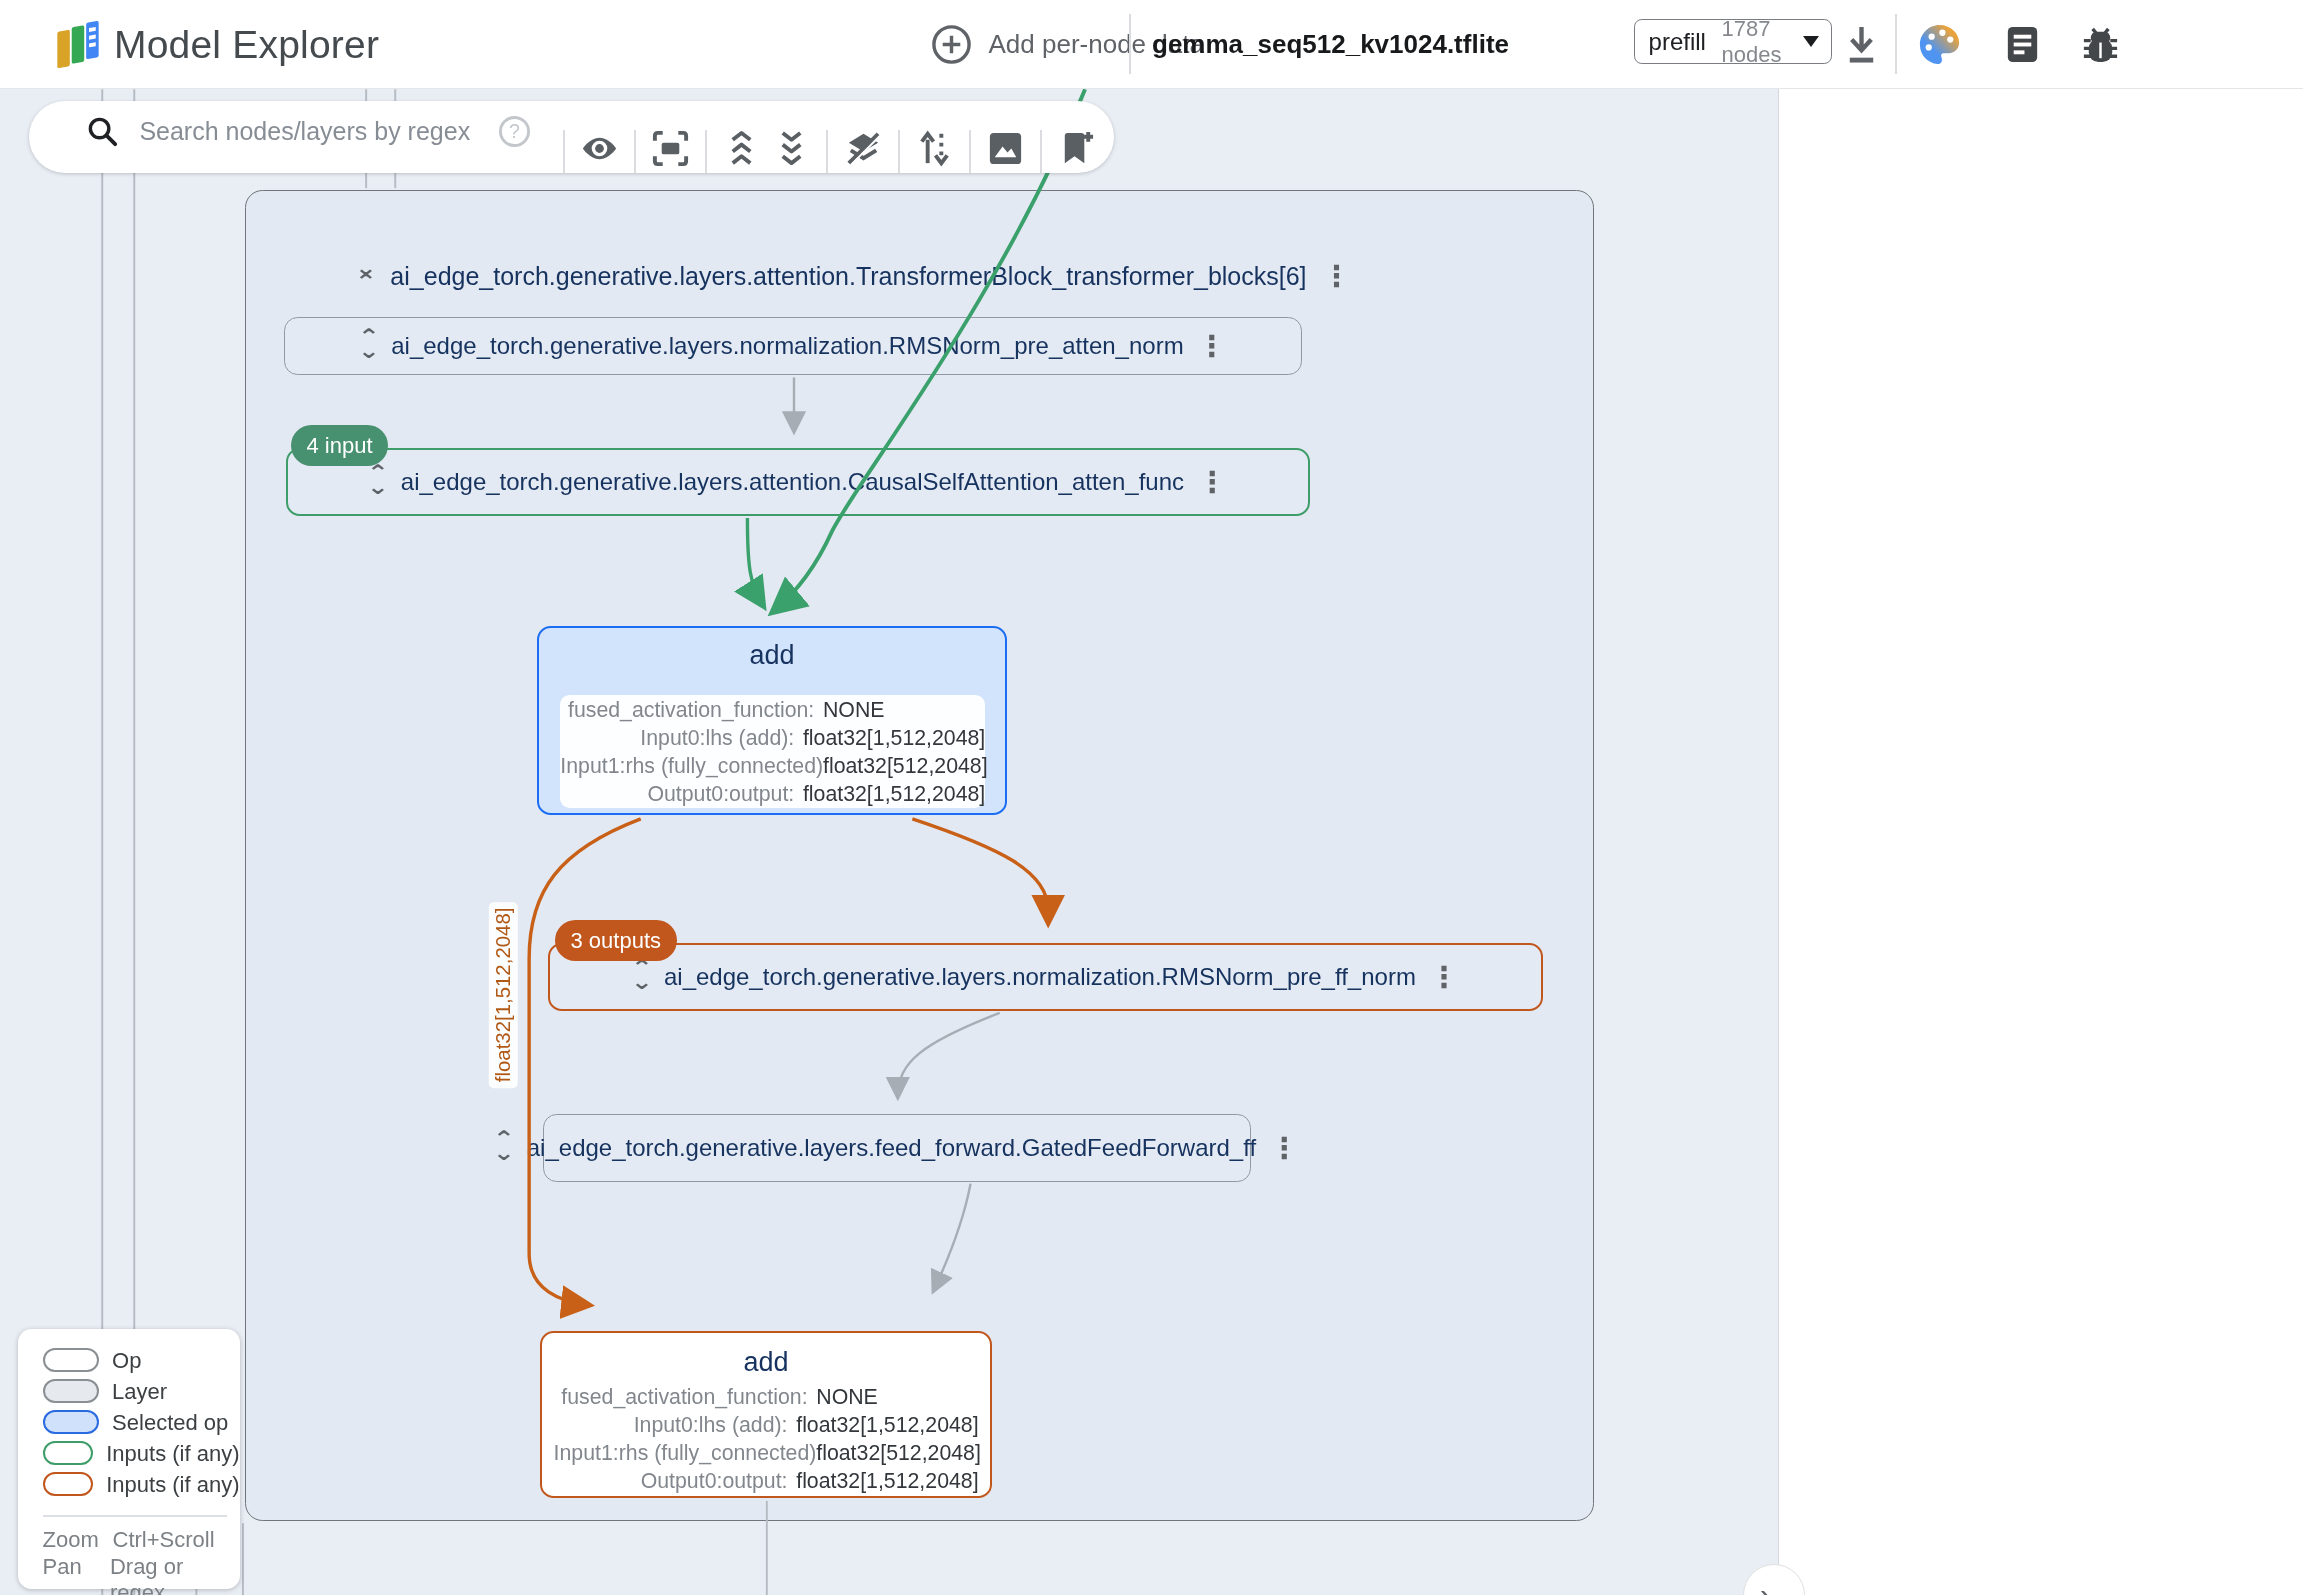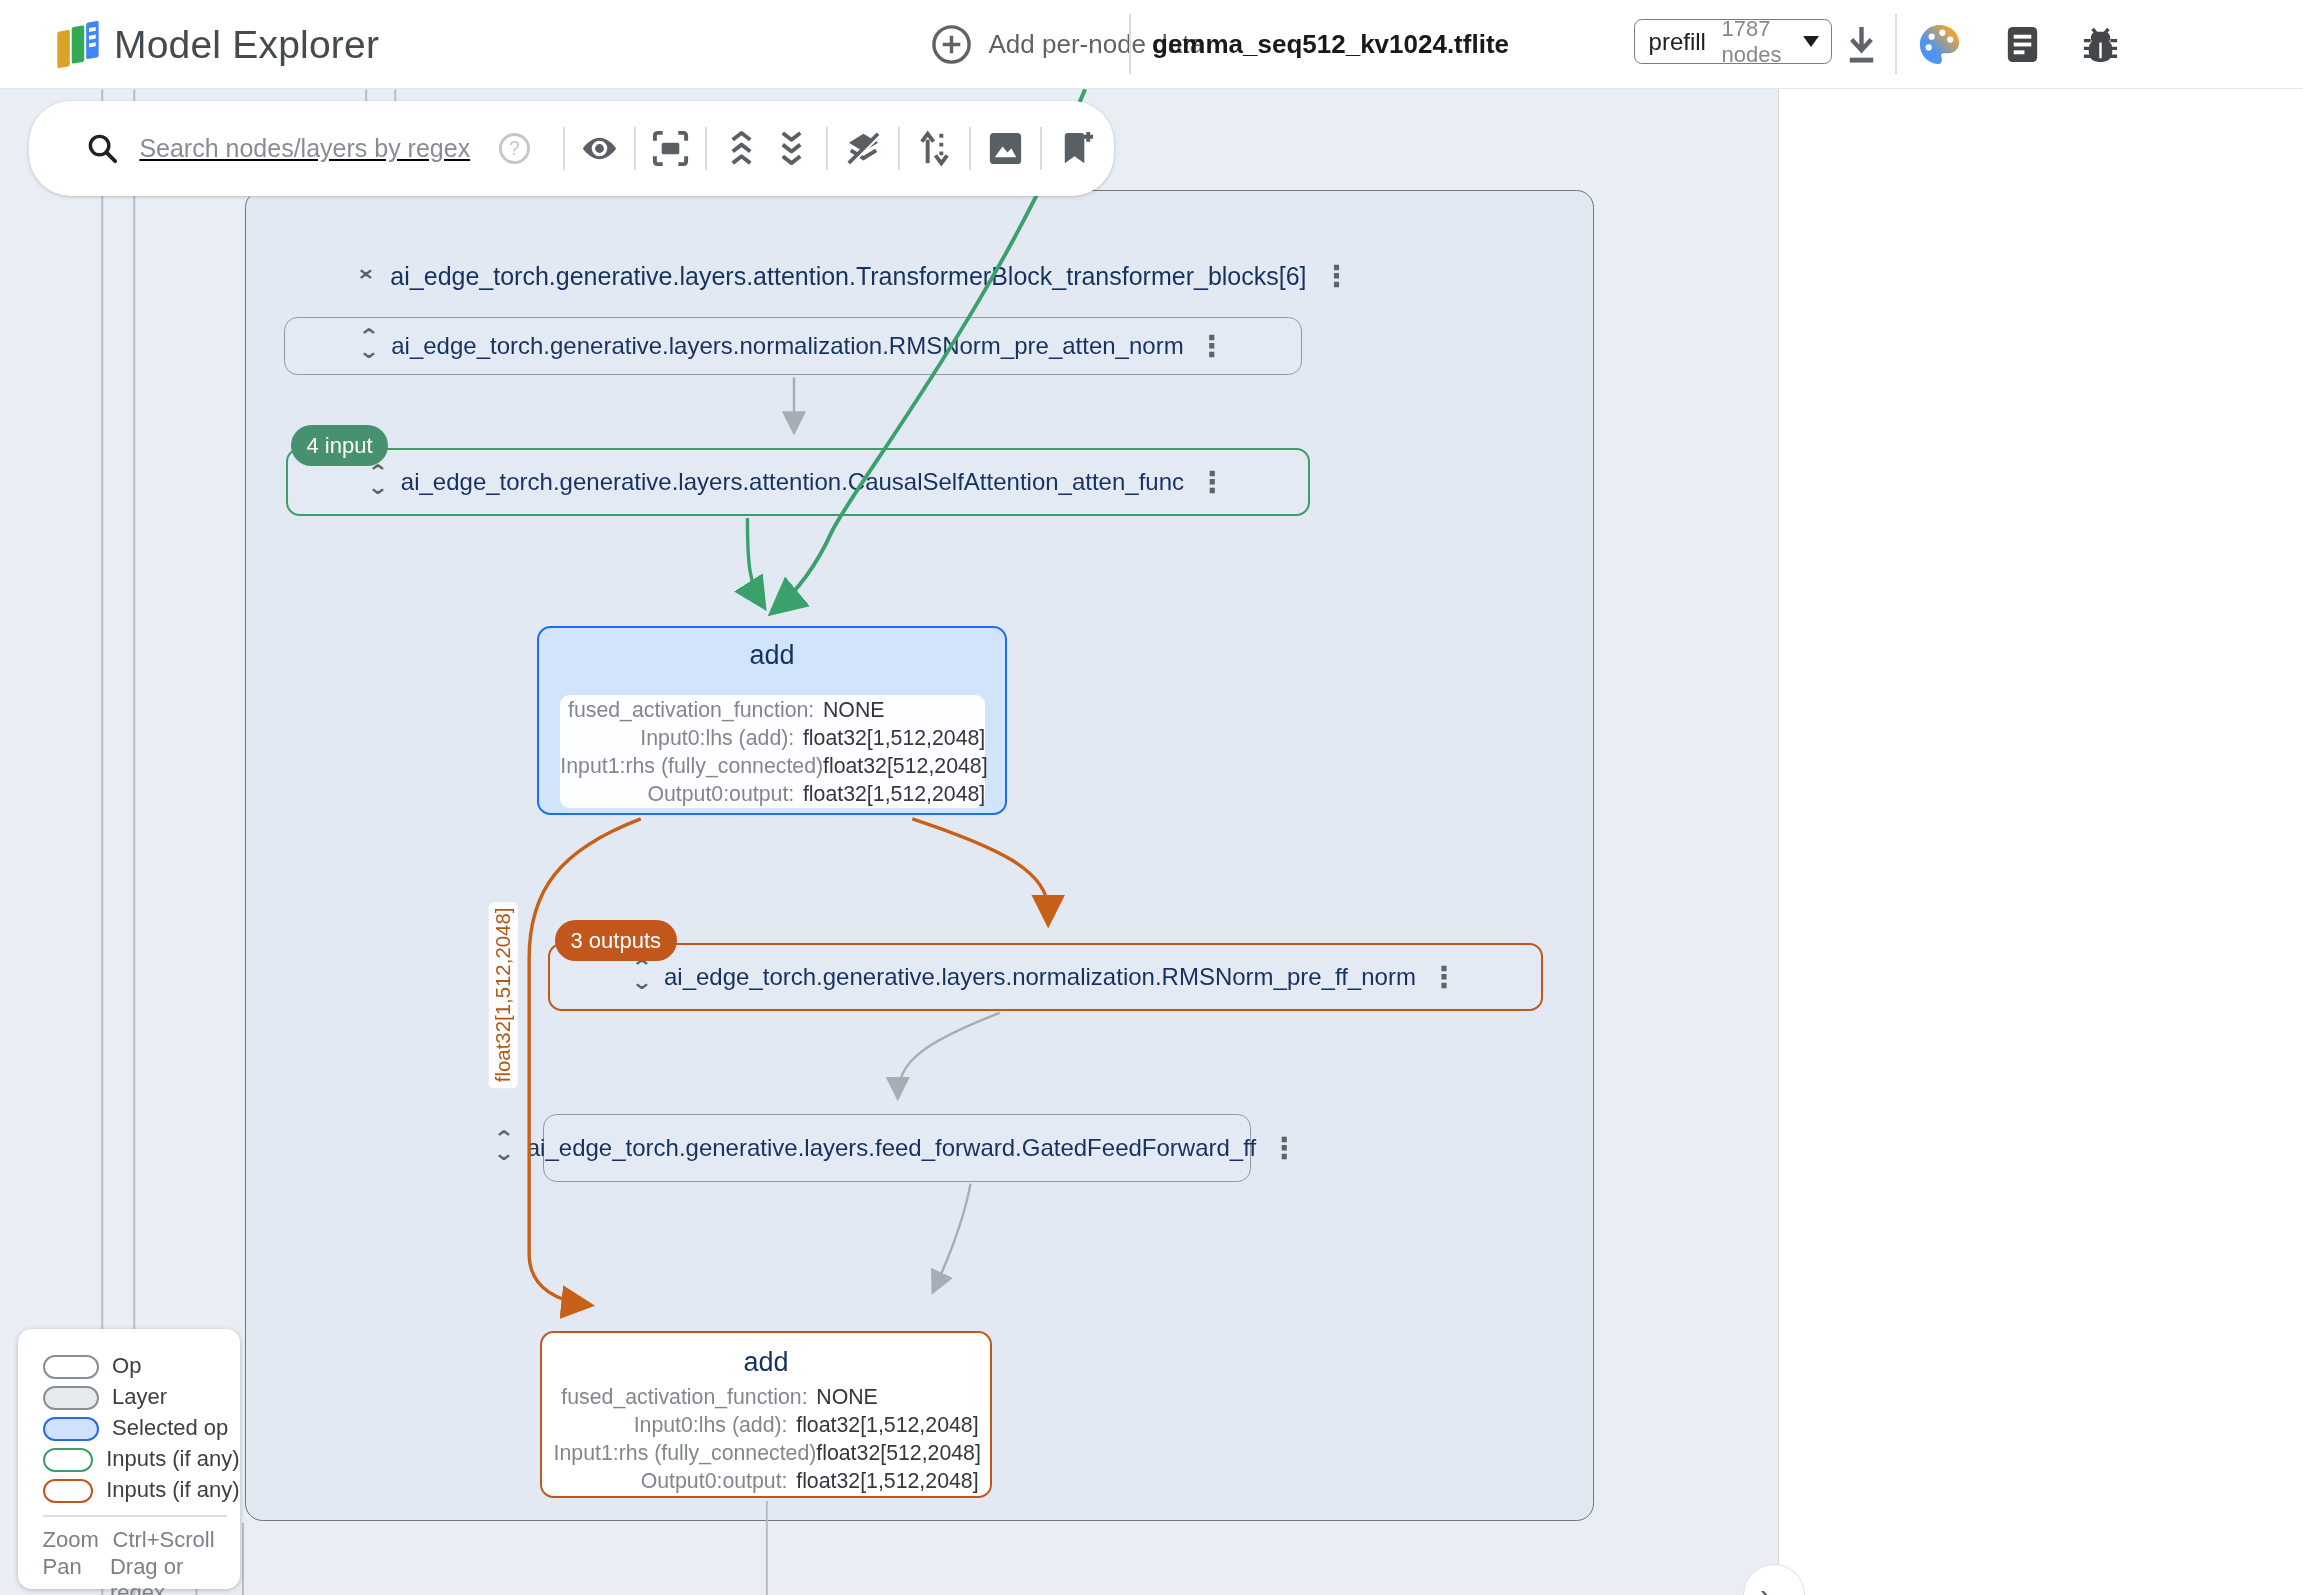--- a/index.html
+++ b/index.html
@@ -30,30 +30,30 @@
   .kebab { font-size:29px; color:#5f6368; font-weight:bold; line-height:29px; cursor:pointer; }
   .badge { position:absolute; height:41px; border-radius:20.4px; color:#fff; font-size:22px; display:flex; align-items:center; padding:0 15.5px; z-index:12; }
   .op-node { position:absolute; border-radius:13.6px; z-index:5; cursor:pointer; }
   .op-title { width:100%; text-align:center; font-size:27px; font-weight:500; color:#16325e; }
   .arow { display:flex; line-height:28px; font-size:21.3px; white-space:nowrap; }
   .alabel { width:254px; text-align:right; color:#82878d; }
   .avalue { margin-left:8.7px; color:#33373c; }
   .edge-vlabel { position:absolute; writing-mode:vertical-rl; transform:rotate(180deg); background:rgba(255,255,255,.88); color:#b15815; font-size:20.4px; padding:5.8px 2.9px; border-radius:4.9px; z-index:9; }
 
   
-  #toolbar { position:absolute; left:29px; top:101px; width:1085px; height:95px; background:#fff; border-radius:42px; box-shadow:0 1px 3.9px rgba(60,64,67,.25); display:flex; align-items:center; z-index:30;text-decoration:underline; }
+  #toolbar { position:absolute; left:29px; top:101px; width:1085px; height:72px; background:#fff; border-radius:42px; box-shadow:0 1px 3.9px rgba(60,64,67,.25); display:flex; align-items:flex-end; z-index:30; }
   #searchpill { display:flex; align-items:center; width:524px; height:83px; border-radius:42px; padding:0 17.5px 0 56px; }
   #searchpill input { border:none; outline:none; font-size:25px; color:#3c4043; width:359px; margin-left:19.4px; font-family:inherit; background:transparent; }
   #searchpill input::placeholder { color:#878d94; }
   .tsep { width:1.9px; height:43px; background:#dadce0; margin:0 9.7px; }
   .tbtn { width:50px; height:50px; display:flex; align-items:center; justify-content:center; cursor:pointer; border-radius:7.8px; }
 
   
   #legend { position:absolute; left:17.5px; top:1329px; width:222px; height:260px; background:#fff; border-radius:13.6px; box-shadow:0 1px 4.9px rgba(60,64,67,.3); z-index:25; padding:19.4px 0 0 25px; }
-  .lrow { display:flex; align-items:flex-end; height:31px; }
+  .lrow { display:flex; align-items:flex-start; height:31px; }
   .lswatch { width:56px; height:24px; border-radius:12.6px; margin-right:13.6px; }
   .lrow span { font-size:22px; color:#3c4043; white-space:nowrap; }
   .ldiv { width:184px; height:1.9px; background:#dcdfe3; margin:11.6px 0 9.7px 0; }
   .lhelp { display:flex; height:27px; font-size:22px; color:#7c8186; }
   .lhelp .hk { width:70px; }
 
   
   #panel { position:absolute; left:1778px; top:89px; width:526px; height:1506px; background:#fff; border-left:1.9px solid #d6d8db; z-index:20; }
   .sechead { position:absolute; display:flex; align-items:center; gap:13.6px; cursor:pointer; }
   .sechead b { font-size:23px; color:#37393b; letter-spacing:0.6px; }

